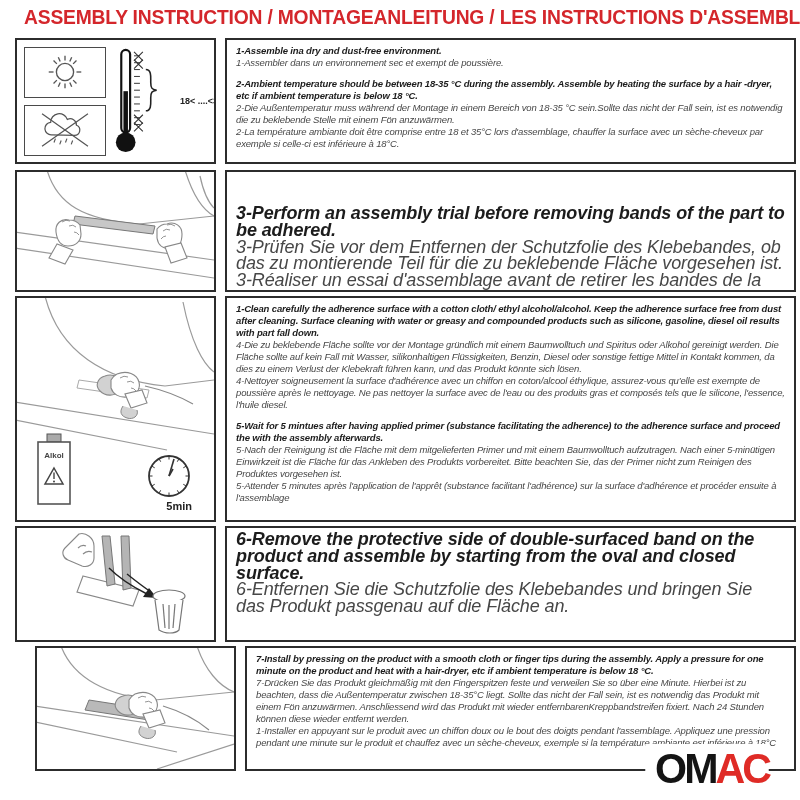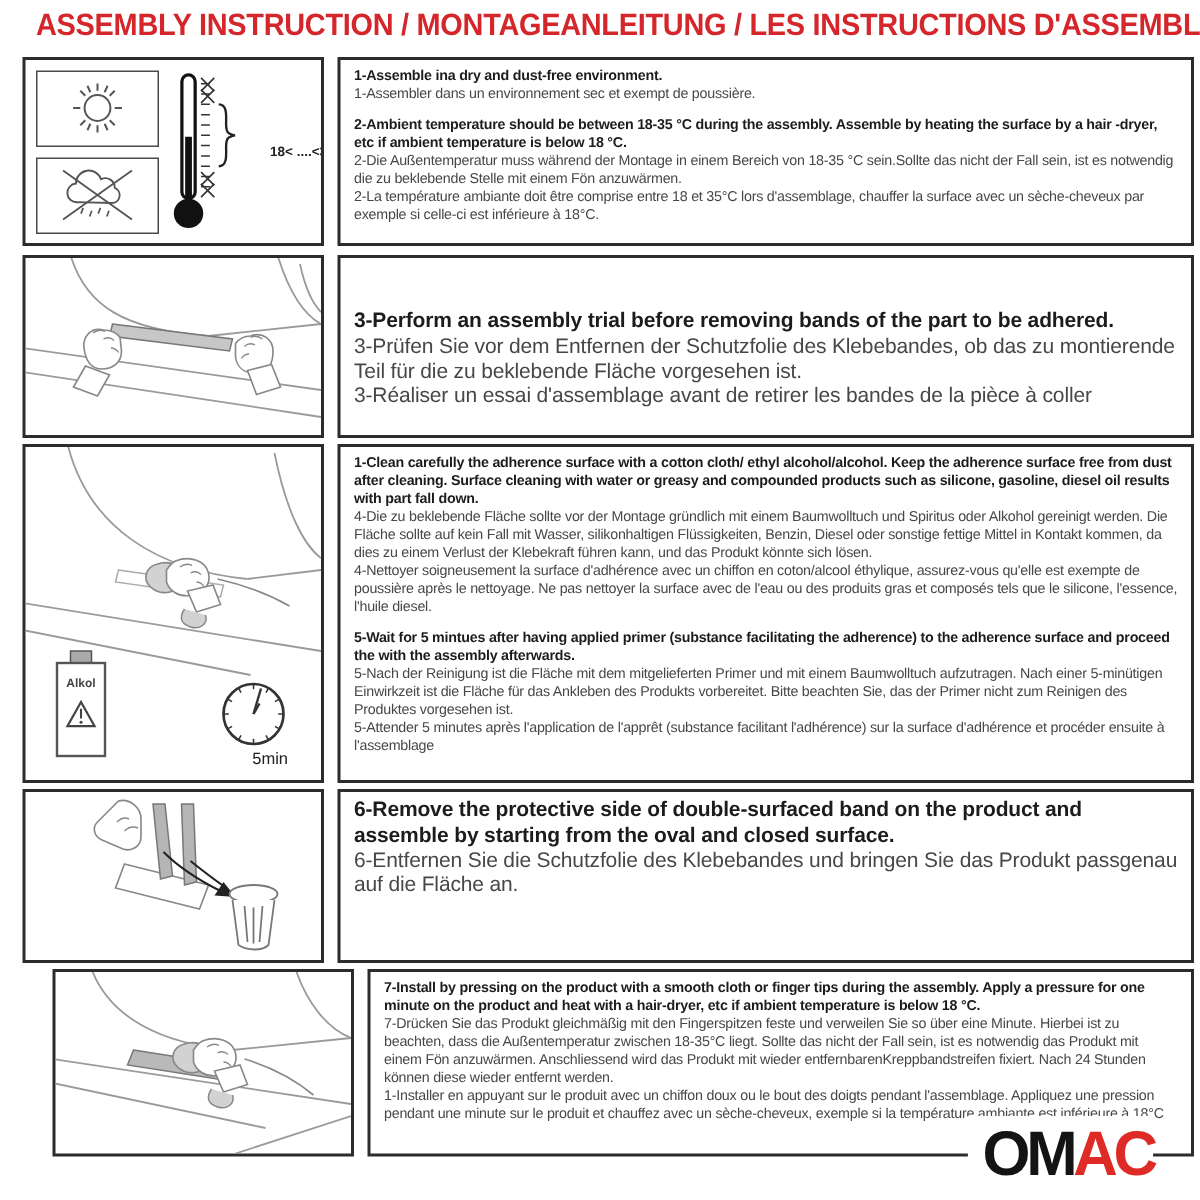--- a/index.html
+++ b/index.html
@@ -1,41 +1,41 @@
 <!DOCTYPE html>
 <html><head>
 <meta charset="utf-8">
 <style>
   html,body{margin:0;padding:0;background:#fff;}
   body{width:800px;height:800px;font-family:"Liberation Sans",sans-serif;color:#474747;position:relative;overflow:hidden;}
   .page{position:absolute;inset:0;}
   .title{position:absolute;top:5px;left:0;width:800px;text-align:center;color:#d4262b;font-weight:bold;font-size:20.5px;letter-spacing:-0.2px;white-space:nowrap;transform:scaleX(.94);transform-origin:center;}
   .row{position:absolute;left:15px;right:4px;display:flex;}
   .illus{width:201px;flex:none;border:2px solid #2c2c2c;box-sizing:border-box;margin-right:9px;background:#fff;position:relative;overflow:hidden;}
-  .textbox{flex:1;border:2px solid #2c2c2c;box-sizing:border-box;padding:5px 9px 4px 9px;overflow:hidden;background:#fff;}
+  .textbox{flex:1;border:2px solid #2c2c2c;box-sizing:border-box;padding:5px 9px 4px 9px;overflow:hidden;background:#fff;font-style:italic;}
   .line{margin:0;}
   .s-small .line{font-size:9.5px;line-height:12px;letter-spacing:-0.15px;}
-  .s-large .line{font-size:14px;line-height:16.8px;letter-spacing:-0.1px;}
+  .s-large .line{font-size:18px;line-height:16.8px;letter-spacing:-0.1px;}
   .line.bold{font-weight:bold;color:#1c1c1c;}
   .line.gap{margin-top:9px;}
   #row1{top:38px;height:126px;}
   #row2{top:170px;height:122px;}
   #row3{top:296px;height:226px;}
   #row4{top:526px;height:116px;}
   #row5{top:646px;height:125px;padding-left:20px;}
   #row2 .textbox{padding-top:33px;}
   #row4 .textbox{padding-top:3px;}
   
   .cond{display:flex;align-items:center;gap:5px;padding:8px 3px 8px 7px;height:100%;box-sizing:border-box;}
   .cond-col{display:flex;flex-direction:column;gap:7px;width:82px;flex:none;}
   .mini-box{border:1.5px solid #4a4a4a;height:49px;display:flex;align-items:center;justify-content:center;}
   .thermo-wrap{display:flex;align-items:center;gap:19px;}
   .thermo-label{font-size:9px;font-weight:bold;color:#222;width:58px;line-height:10px;}
   
-  .overlay-label{position:absolute;font-weight:normal;color:#222;}
+  .overlay-label{position:absolute;font-weight:bold;color:#222;}
   #timer-label{right:22px;bottom:8px;font-size:11px;}
   
   .logo{position:absolute;right:30px;top:744px;background:#fff;padding:2px 0 2px 10px;font-weight:bold;font-size:42px;letter-spacing:-3px;line-height:46px;transform:scaleX(.98);white-space:nowrap;}
   .logo .lg-black{color:#141414;}
   .logo .lg-red{color:#df2b26;}
   svg{display:block;}
 </style>
 </head>
 <body>
 

